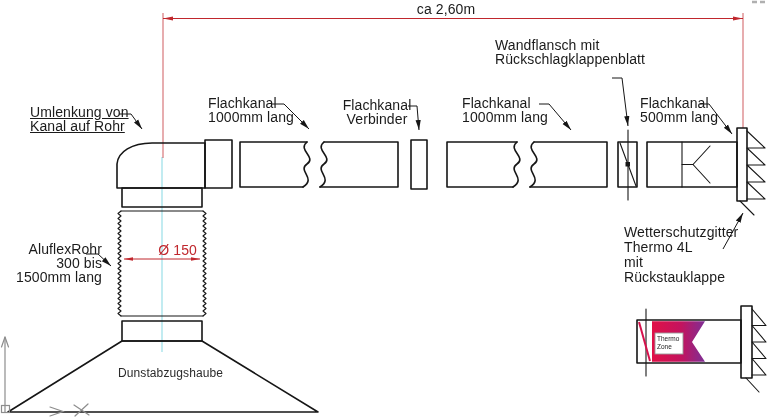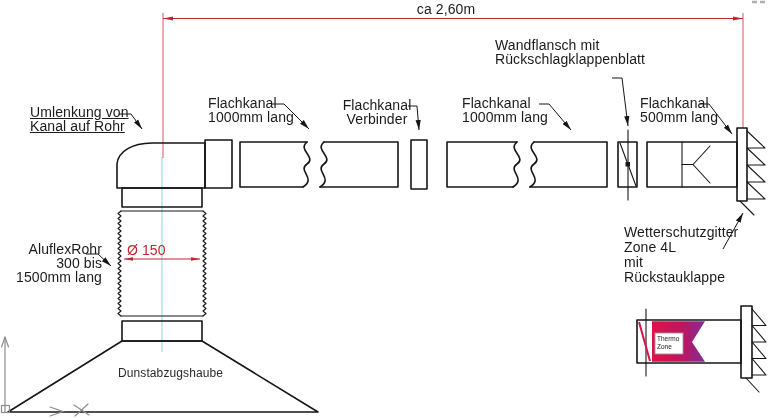--- a/index.html
+++ b/index.html
@@ -147,21 +147,21 @@
 Verbinder</div>
 <div class="lbl" style="left:462px;top:96px;">Flachkanal
 1000mm lang</div>
 <div class="lbl" style="left:475px;top:38px;margin-left:20px;">Wandflansch mit
 Rückschlagklappenblatt</div>
 <div class="lbl" style="left:640px;top:96px;">Flachkanal
 500mm lang</div>
 <div class="lbl" style="left:16px;top:242px;width:86px;text-align:right;">AluflexRohr
 300 bis
 1500mm lang</div>
-<div class="lbl lbl-red" style="left:127px;top:243px;width:70px;text-align:left;">Ø 150</div>
+<div class="lbl lbl-red" style="left:127px;top:243px;width:70px;text-align:right;">Ø 150</div>
 <div class="lbl lbl-sm" style="left:118px;top:368px;">Dunstabzugshaube</div>
 <div class="lbl" style="left:624px;top:225px;line-height:15px;">Wetterschutzgitter
-Zone 4L
+Thermo 4L
 mit
 Rückstauklappe</div>
 <div class="lbl lbl-tiny" style="left:657px;top:335px;">Thermo
 Zone</div>
 </div>
 
 </body></html>

